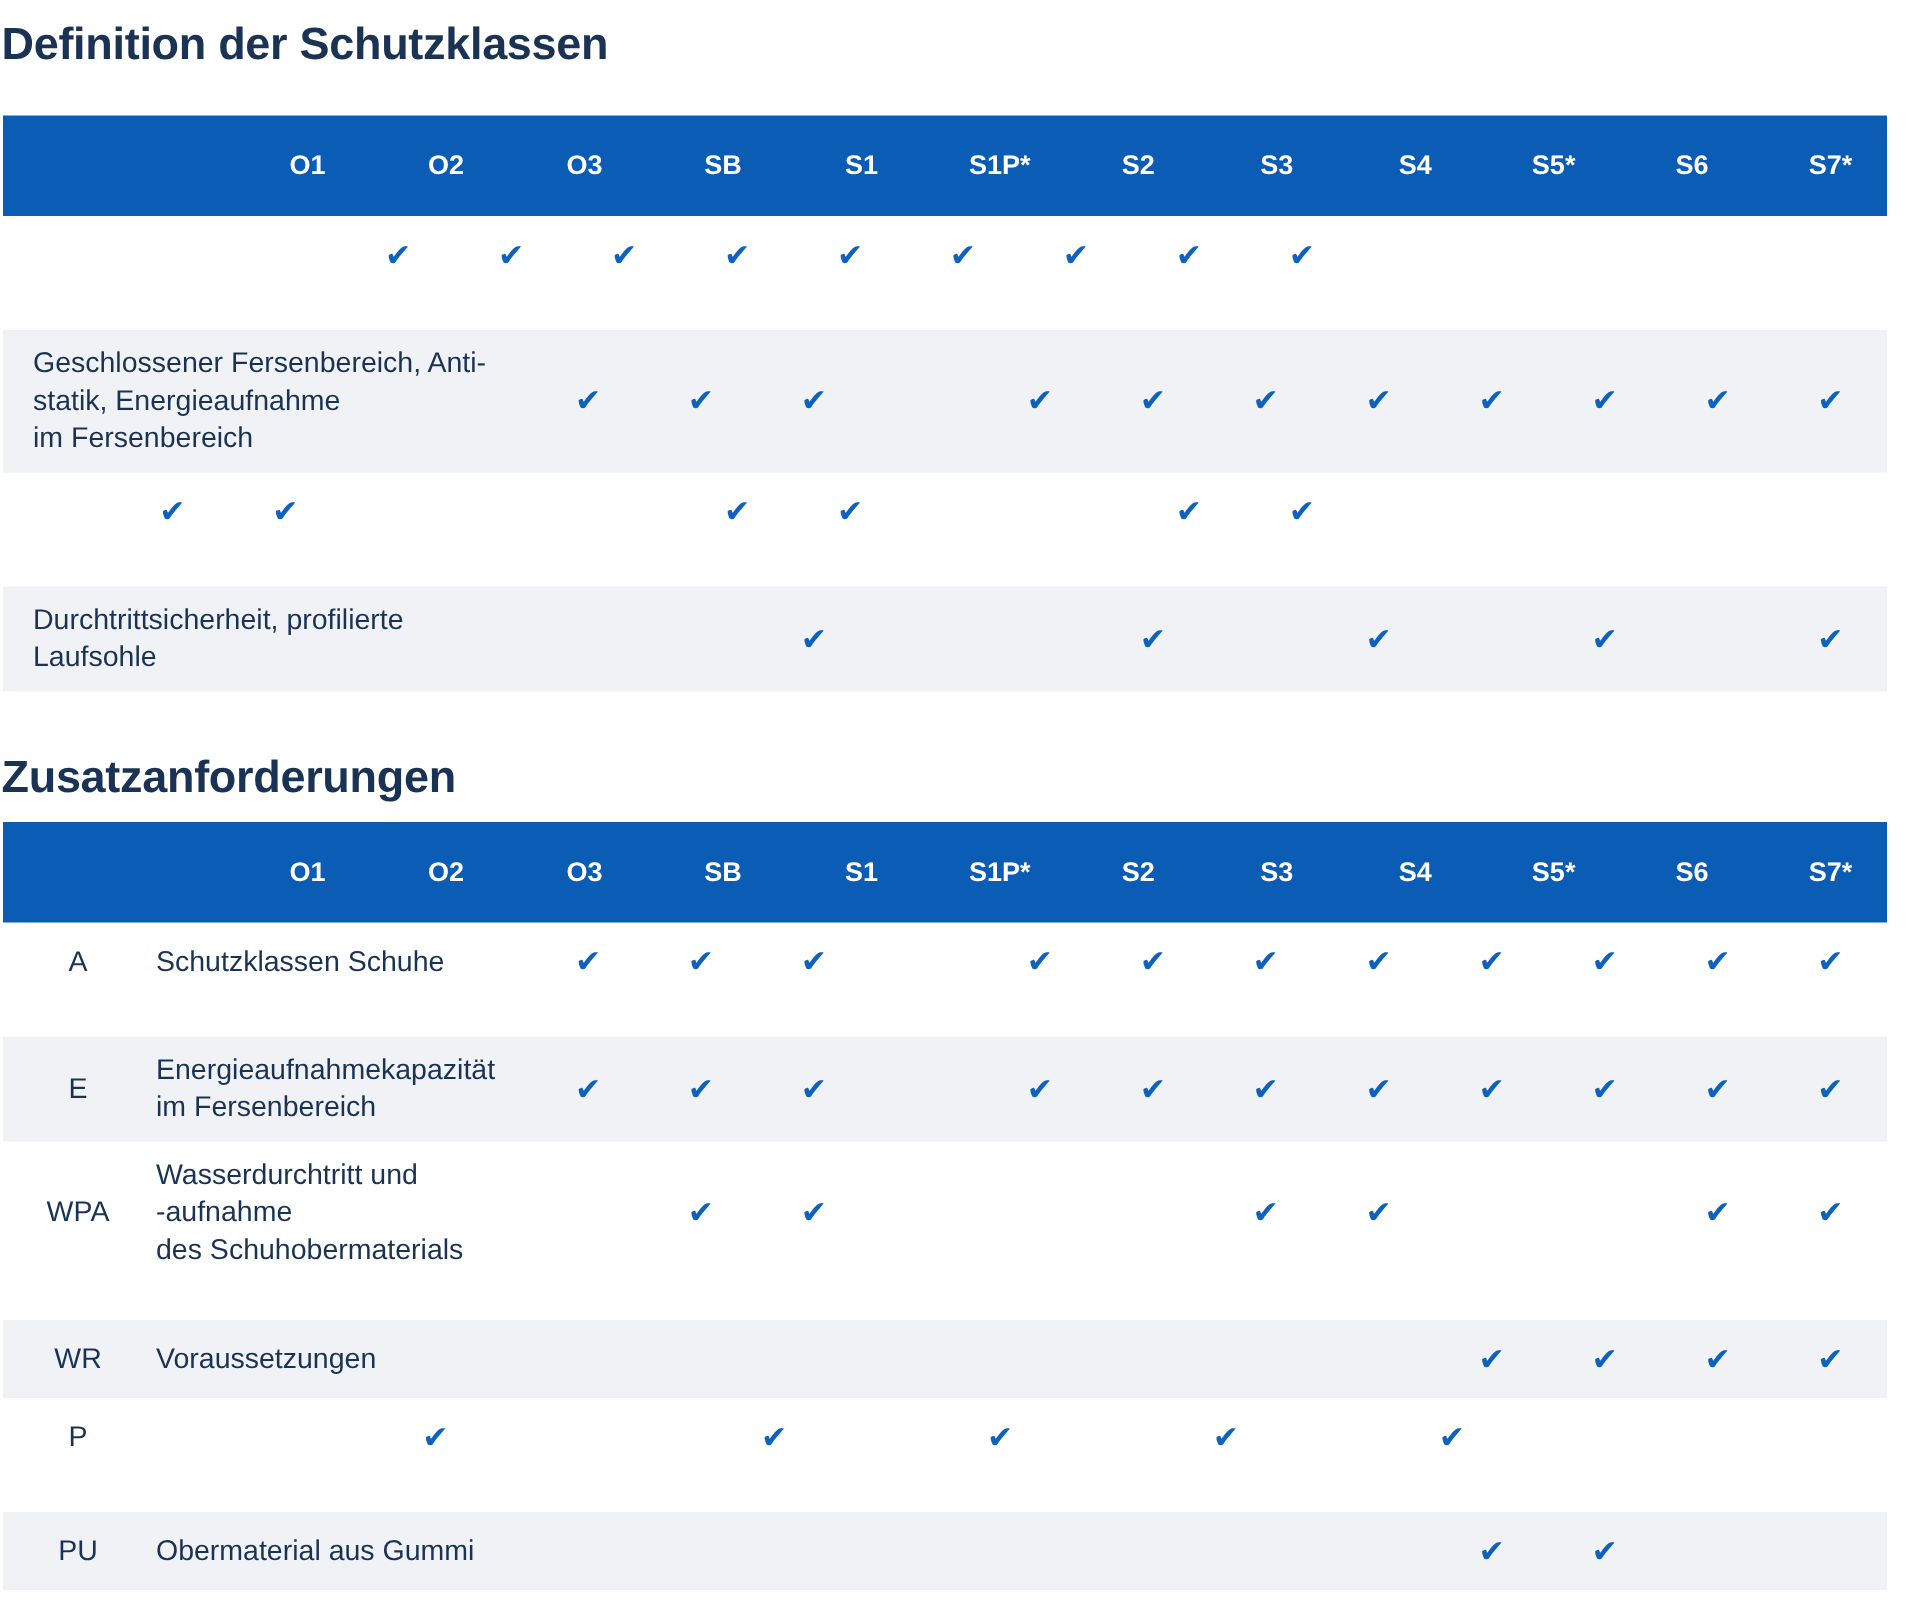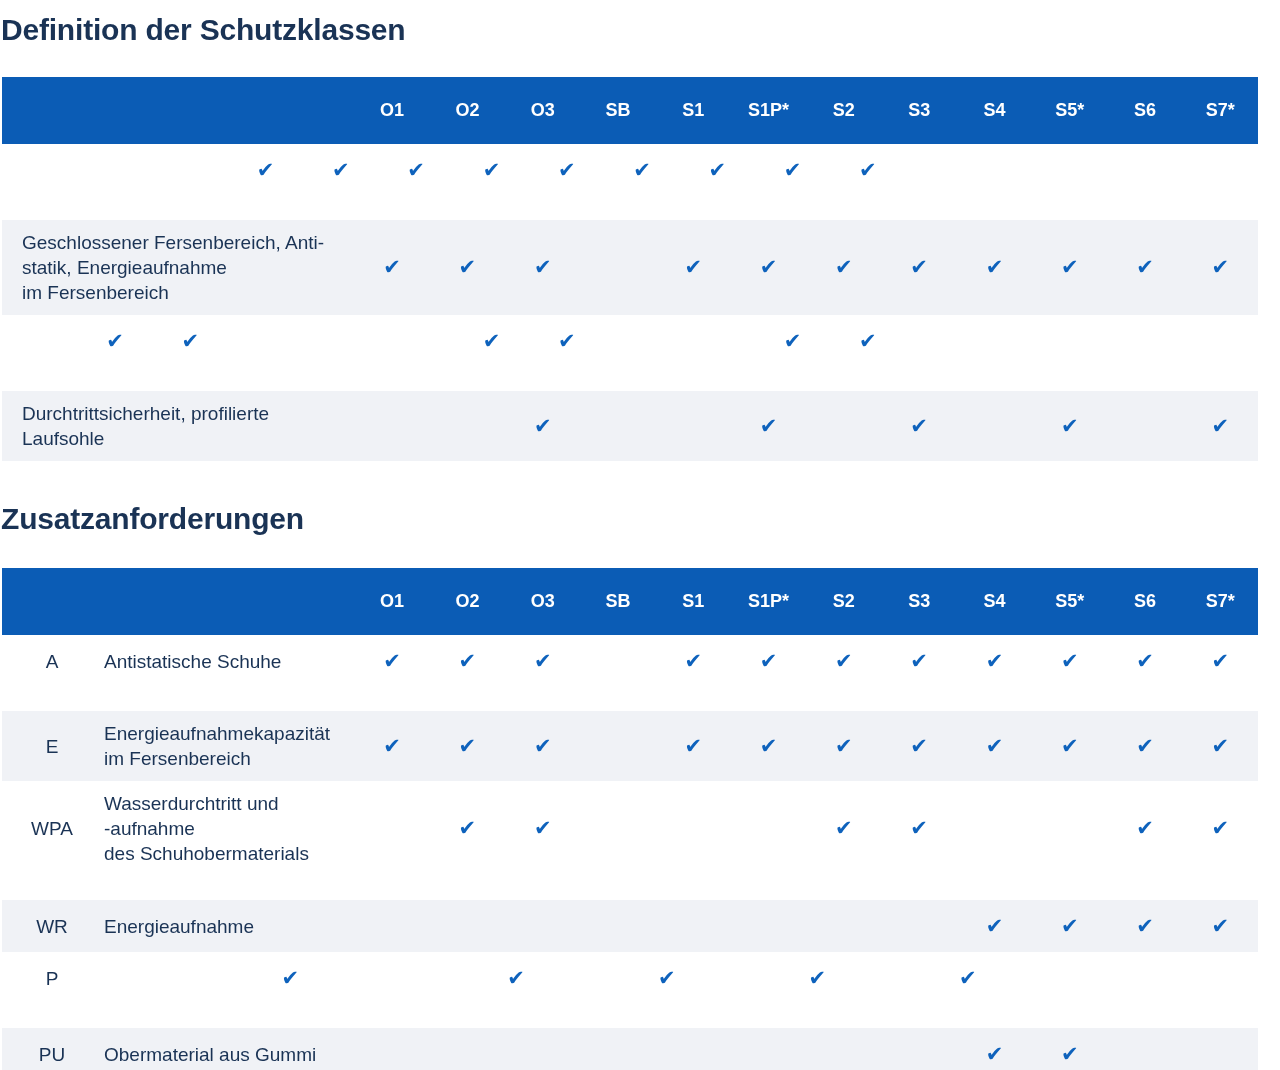--- a/index.html
+++ b/index.html
@@ -15,27 +15,27 @@
     width:1280px;height:1070px;overflow:hidden;
     background:#ffffff;color:var(--navy);
     font-family:"Liberation Sans",sans-serif;
   }
   .page{padding-top:12px;}
   .section-title{
     font-size:30px;font-weight:700;color:var(--navy);
     letter-spacing:-0.2px;line-height:35px;
     margin:0 0 30px 1px;
   }
-  .section-title.second{margin-top:40px;margin-bottom:32px;}
+  .section-title.second{margin-top:40px;margin-bottom:12px;}
   .table{width:1256px;margin-left:2px;}
   .trow{display:flex;align-items:center;min-height:52px;padding:10px 0;}
   .trow.thead{
     background:var(--blue);color:var(--headertext);
     min-height:67px;height:67px;padding:0;
-    font-weight:700;font-size:18px;
+    font-weight:700;font-size:18px;gap:17px;
   }
   .trow.alt{background:var(--rowalt);margin-top:24px;}
   .label-col{
     flex:1 1 auto;padding-left:20px;padding-right:10px;
     white-space:pre-line;line-height:25px;font-size:19px;
   }
   .has-code .label-col{padding-left:2px;}
   .code-col{flex:0 0 100px;text-align:center;font-size:19px;line-height:25px;}
   .col{flex:0 0 75.3px;text-align:center;}
   .ccell{
@@ -149,21 +149,21 @@
         <div class="col">S1P*</div>
         <div class="col">S2</div>
         <div class="col">S3</div>
         <div class="col">S4</div>
         <div class="col">S5*</div>
         <div class="col">S6</div>
         <div class="col">S7*</div>
       </div>
       <div class="trow">
         <div class="code-col">A</div>
-        <div class="label-col">Antistatische Schuhe</div>
+        <div class="label-col">Schutzklassen Schuhe</div>
         <div class="col ccell">✔</div>
         <div class="col ccell">✔</div>
         <div class="col ccell">✔</div>
         <div class="col ccell"></div>
         <div class="col ccell">✔</div>
         <div class="col ccell">✔</div>
         <div class="col ccell">✔</div>
         <div class="col ccell">✔</div>
         <div class="col ccell">✔</div>
         <div class="col ccell">✔</div>
@@ -200,21 +200,21 @@
         <div class="col ccell"></div>
         <div class="col ccell">✔</div>
         <div class="col ccell">✔</div>
         <div class="col ccell"></div>
         <div class="col ccell"></div>
         <div class="col ccell">✔</div>
         <div class="col ccell">✔</div>
       </div>
       <div class="trow alt">
         <div class="code-col">WR</div>
-        <div class="label-col">Energieaufnahme</div>
+        <div class="label-col">Voraussetzungen</div>
         <div class="col ccell"></div>
         <div class="col ccell"></div>
         <div class="col ccell"></div>
         <div class="col ccell"></div>
         <div class="col ccell"></div>
         <div class="col ccell"></div>
         <div class="col ccell"></div>
         <div class="col ccell"></div>
         <div class="col ccell">✔</div>
         <div class="col ccell">✔</div>

